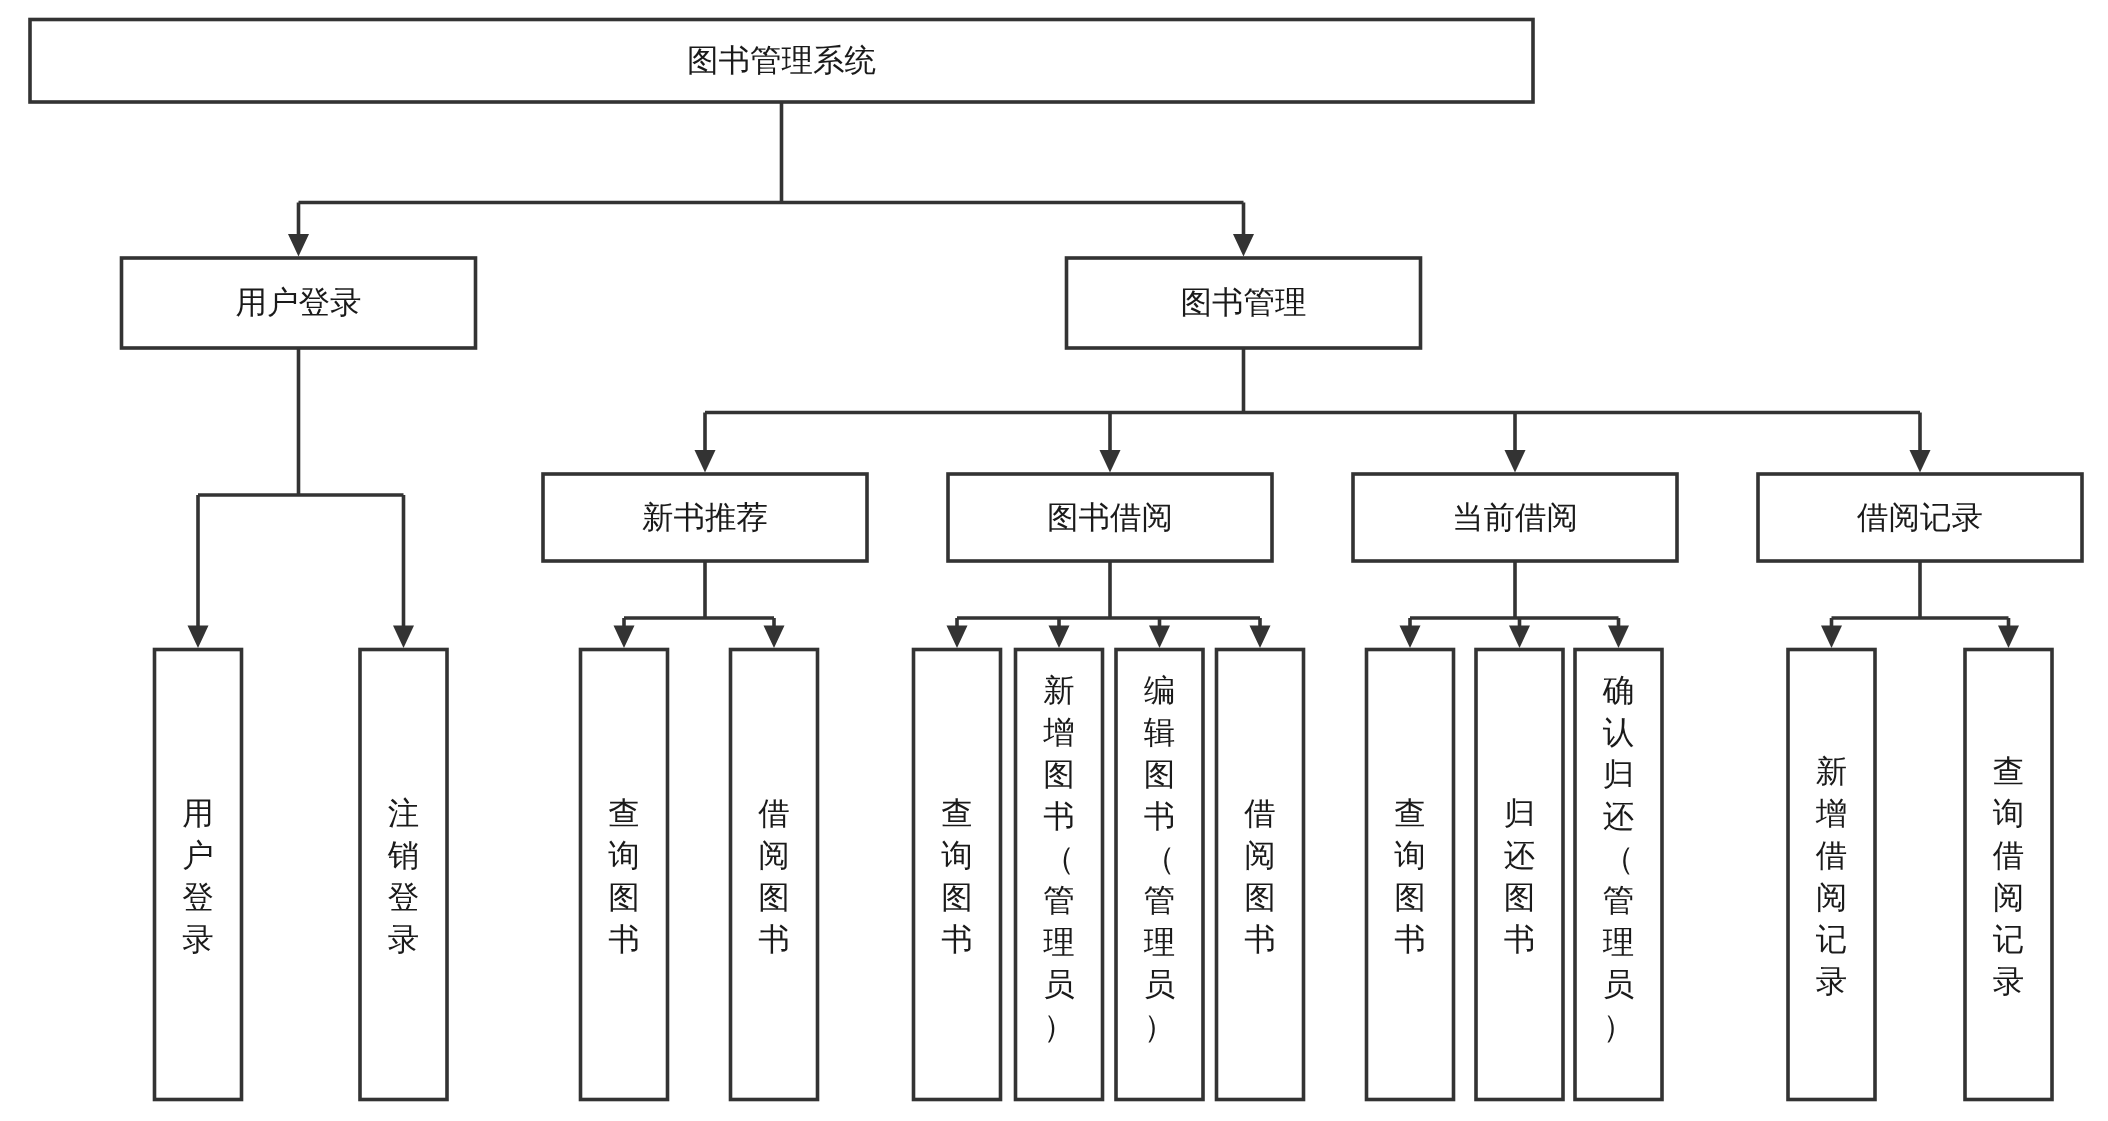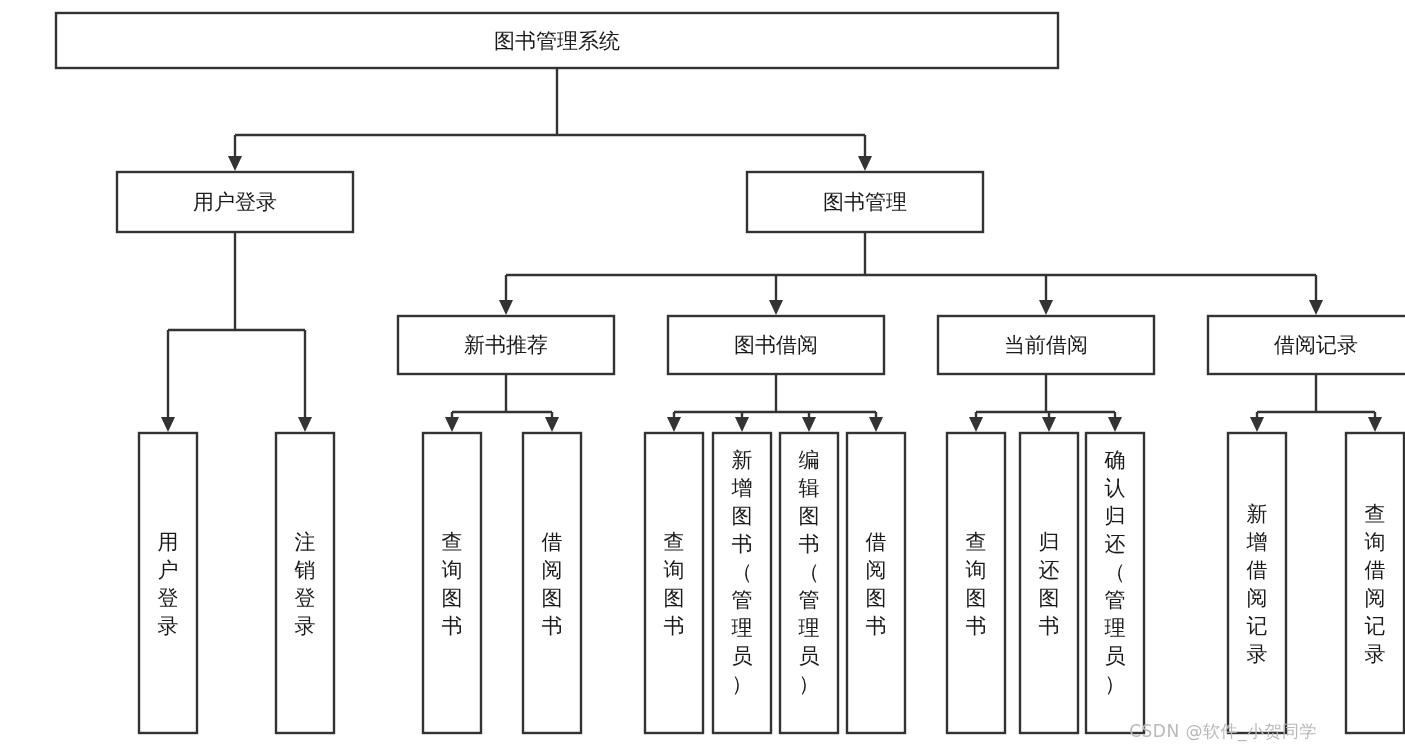--- a/index.html
+++ b/index.html
@@ -11,21 +11,20 @@
     width: 1405px;
     height: 747px;
     font-family: "DejaVu Sans", "Liberation Sans", sans-serif;
     overflow: hidden;
     position: relative;
   }
   #diagram-root {
     position: relative;
     width: 1289px;
     height: 747px;
-    margin-left: 36px;
   }
   svg.diagram-canvas {
     position: absolute;
     top: 0;
     left: 0;
     width: 1405px;
     height: 747px;
   }
   .node-box {
     fill: #ffffff;
@@ -204,15 +203,14 @@
           <rect x="1192" y="433" width="58" height="300" class="node-box"></rect>
           <text x="1221" y="521" class="leaf-label-v"><tspan x="1221" dy="0">新</tspan><tspan x="1221" dy="28">增</tspan><tspan x="1221" dy="28">借</tspan><tspan x="1221" dy="28">阅</tspan><tspan x="1221" dy="28">记</tspan><tspan x="1221" dy="28">录</tspan></text>
         </g>
         <g>
           <rect x="1310" y="433" width="58" height="300" class="node-box"></rect>
           <text x="1339" y="521" class="leaf-label-v"><tspan x="1339" dy="0">查</tspan><tspan x="1339" dy="28">询</tspan><tspan x="1339" dy="28">借</tspan><tspan x="1339" dy="28">阅</tspan><tspan x="1339" dy="28">记</tspan><tspan x="1339" dy="28">录</tspan></text>
         </g>
       </g>
   </svg>
 
-  <div class="watermark">CSDN @软件_小贺同学</div>
 
 </div>
 
 </body></html>

